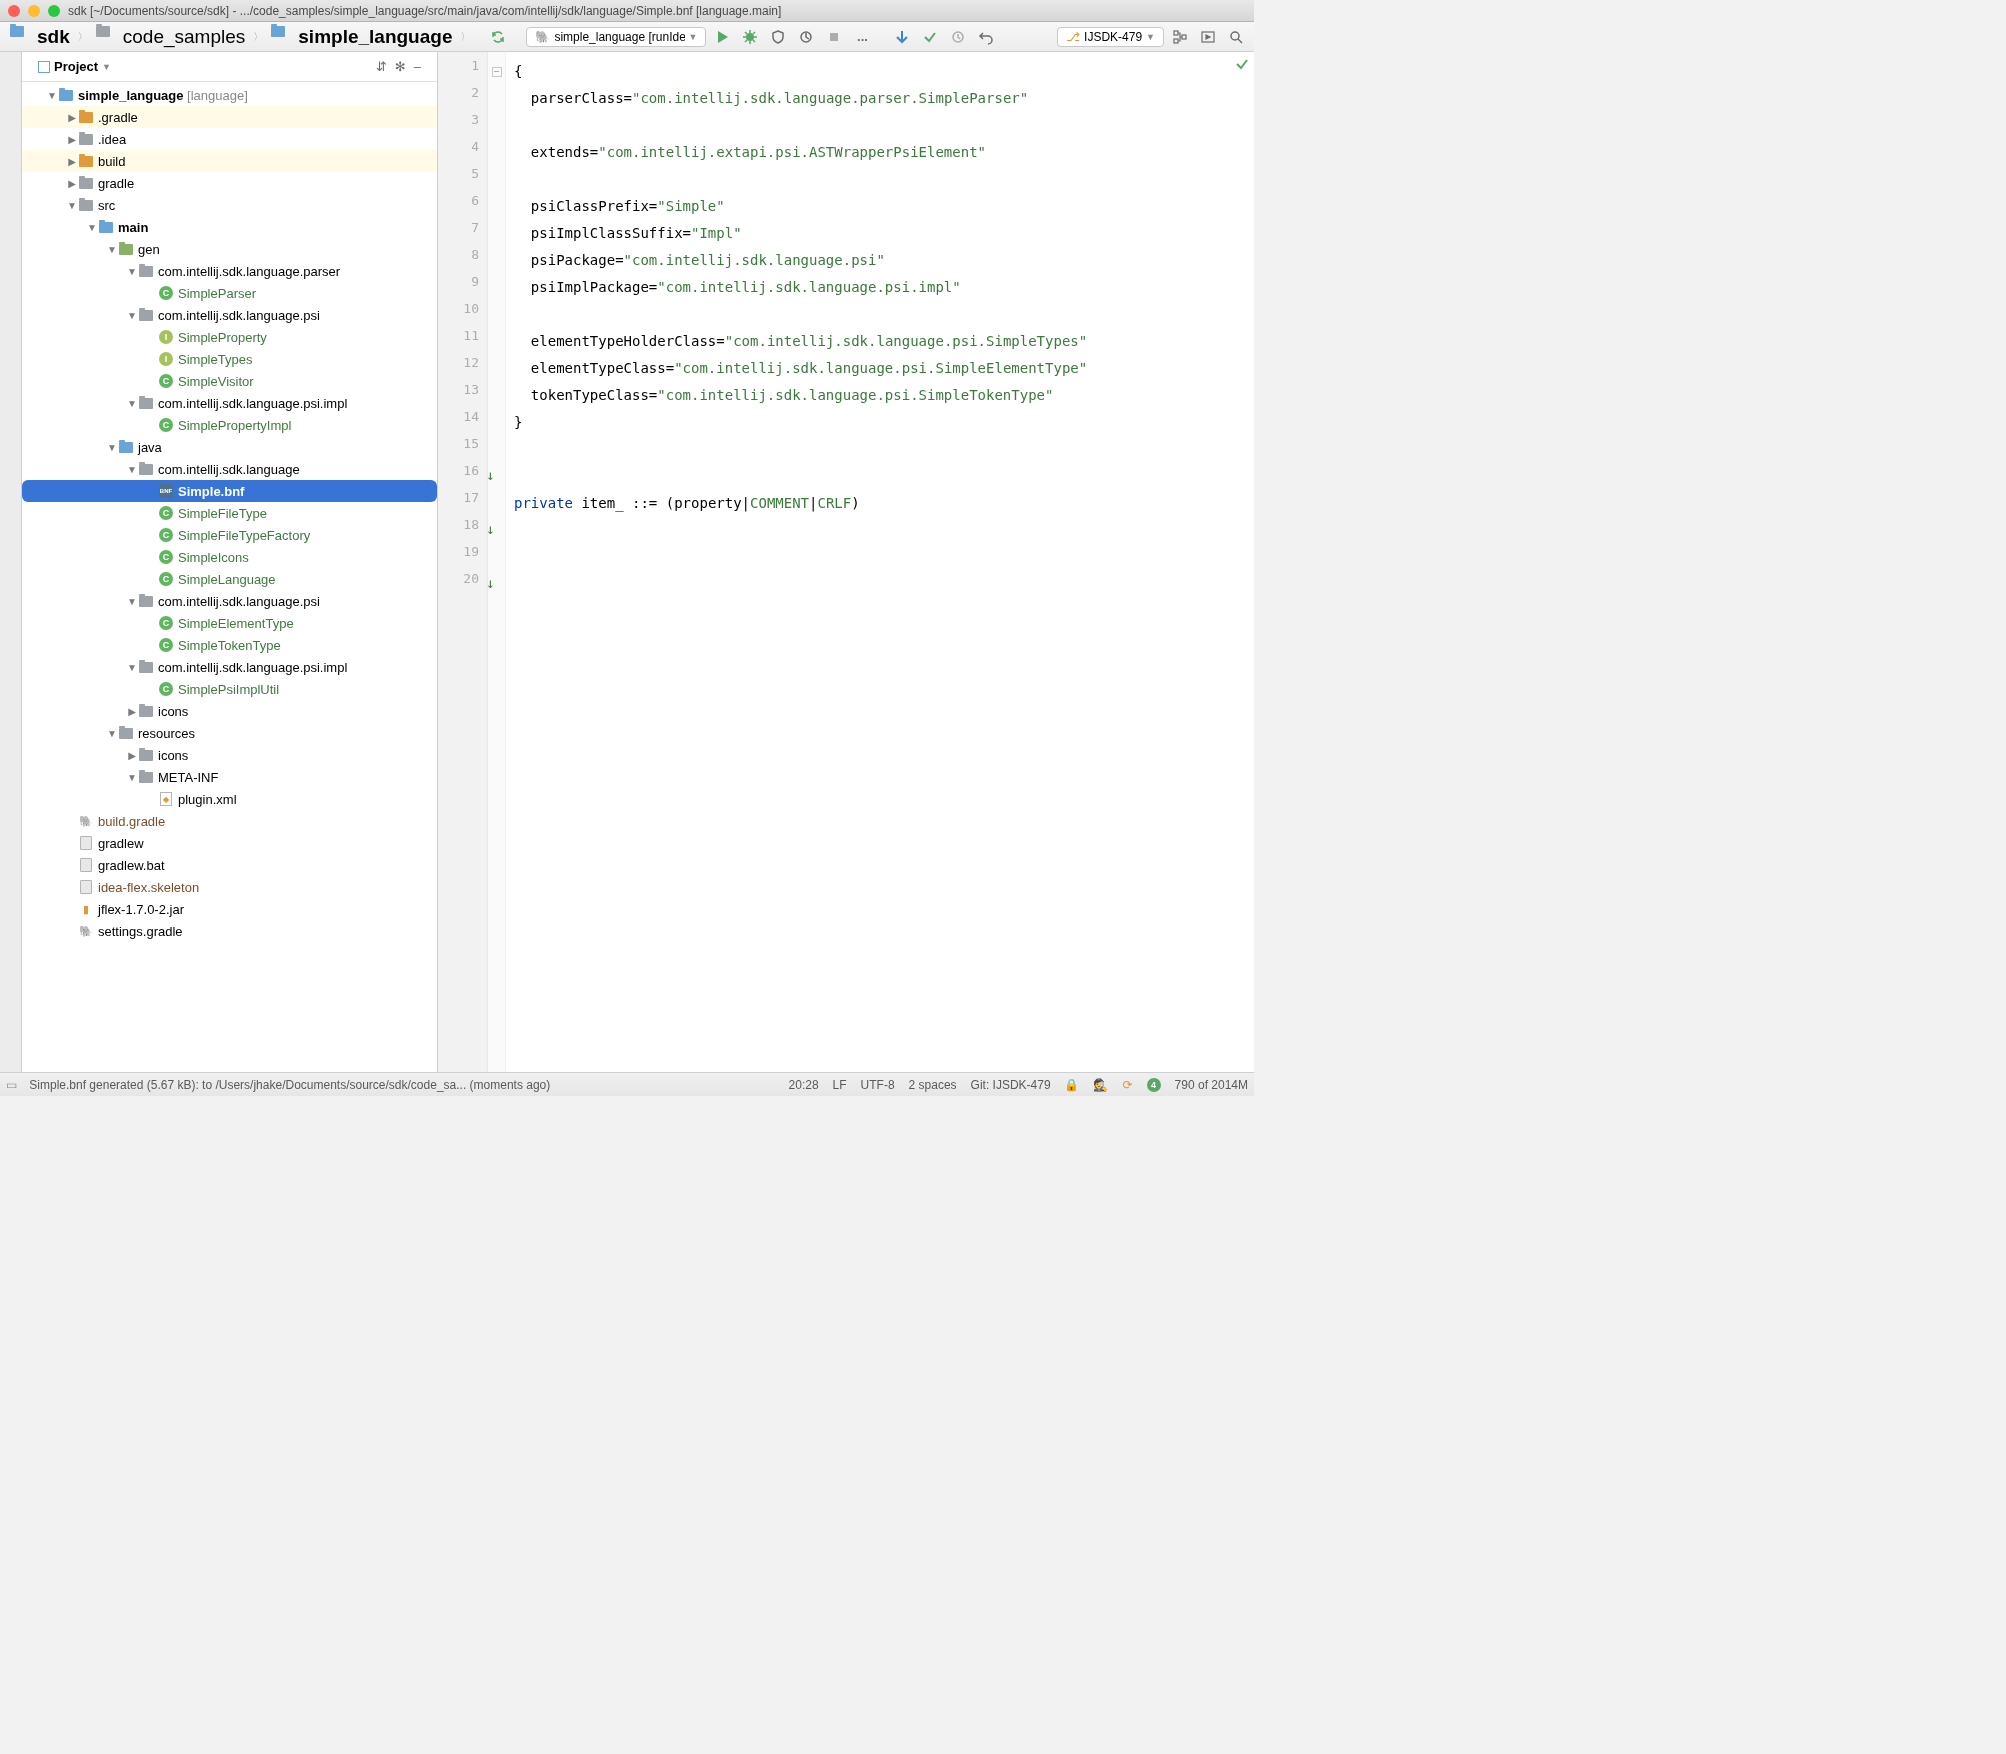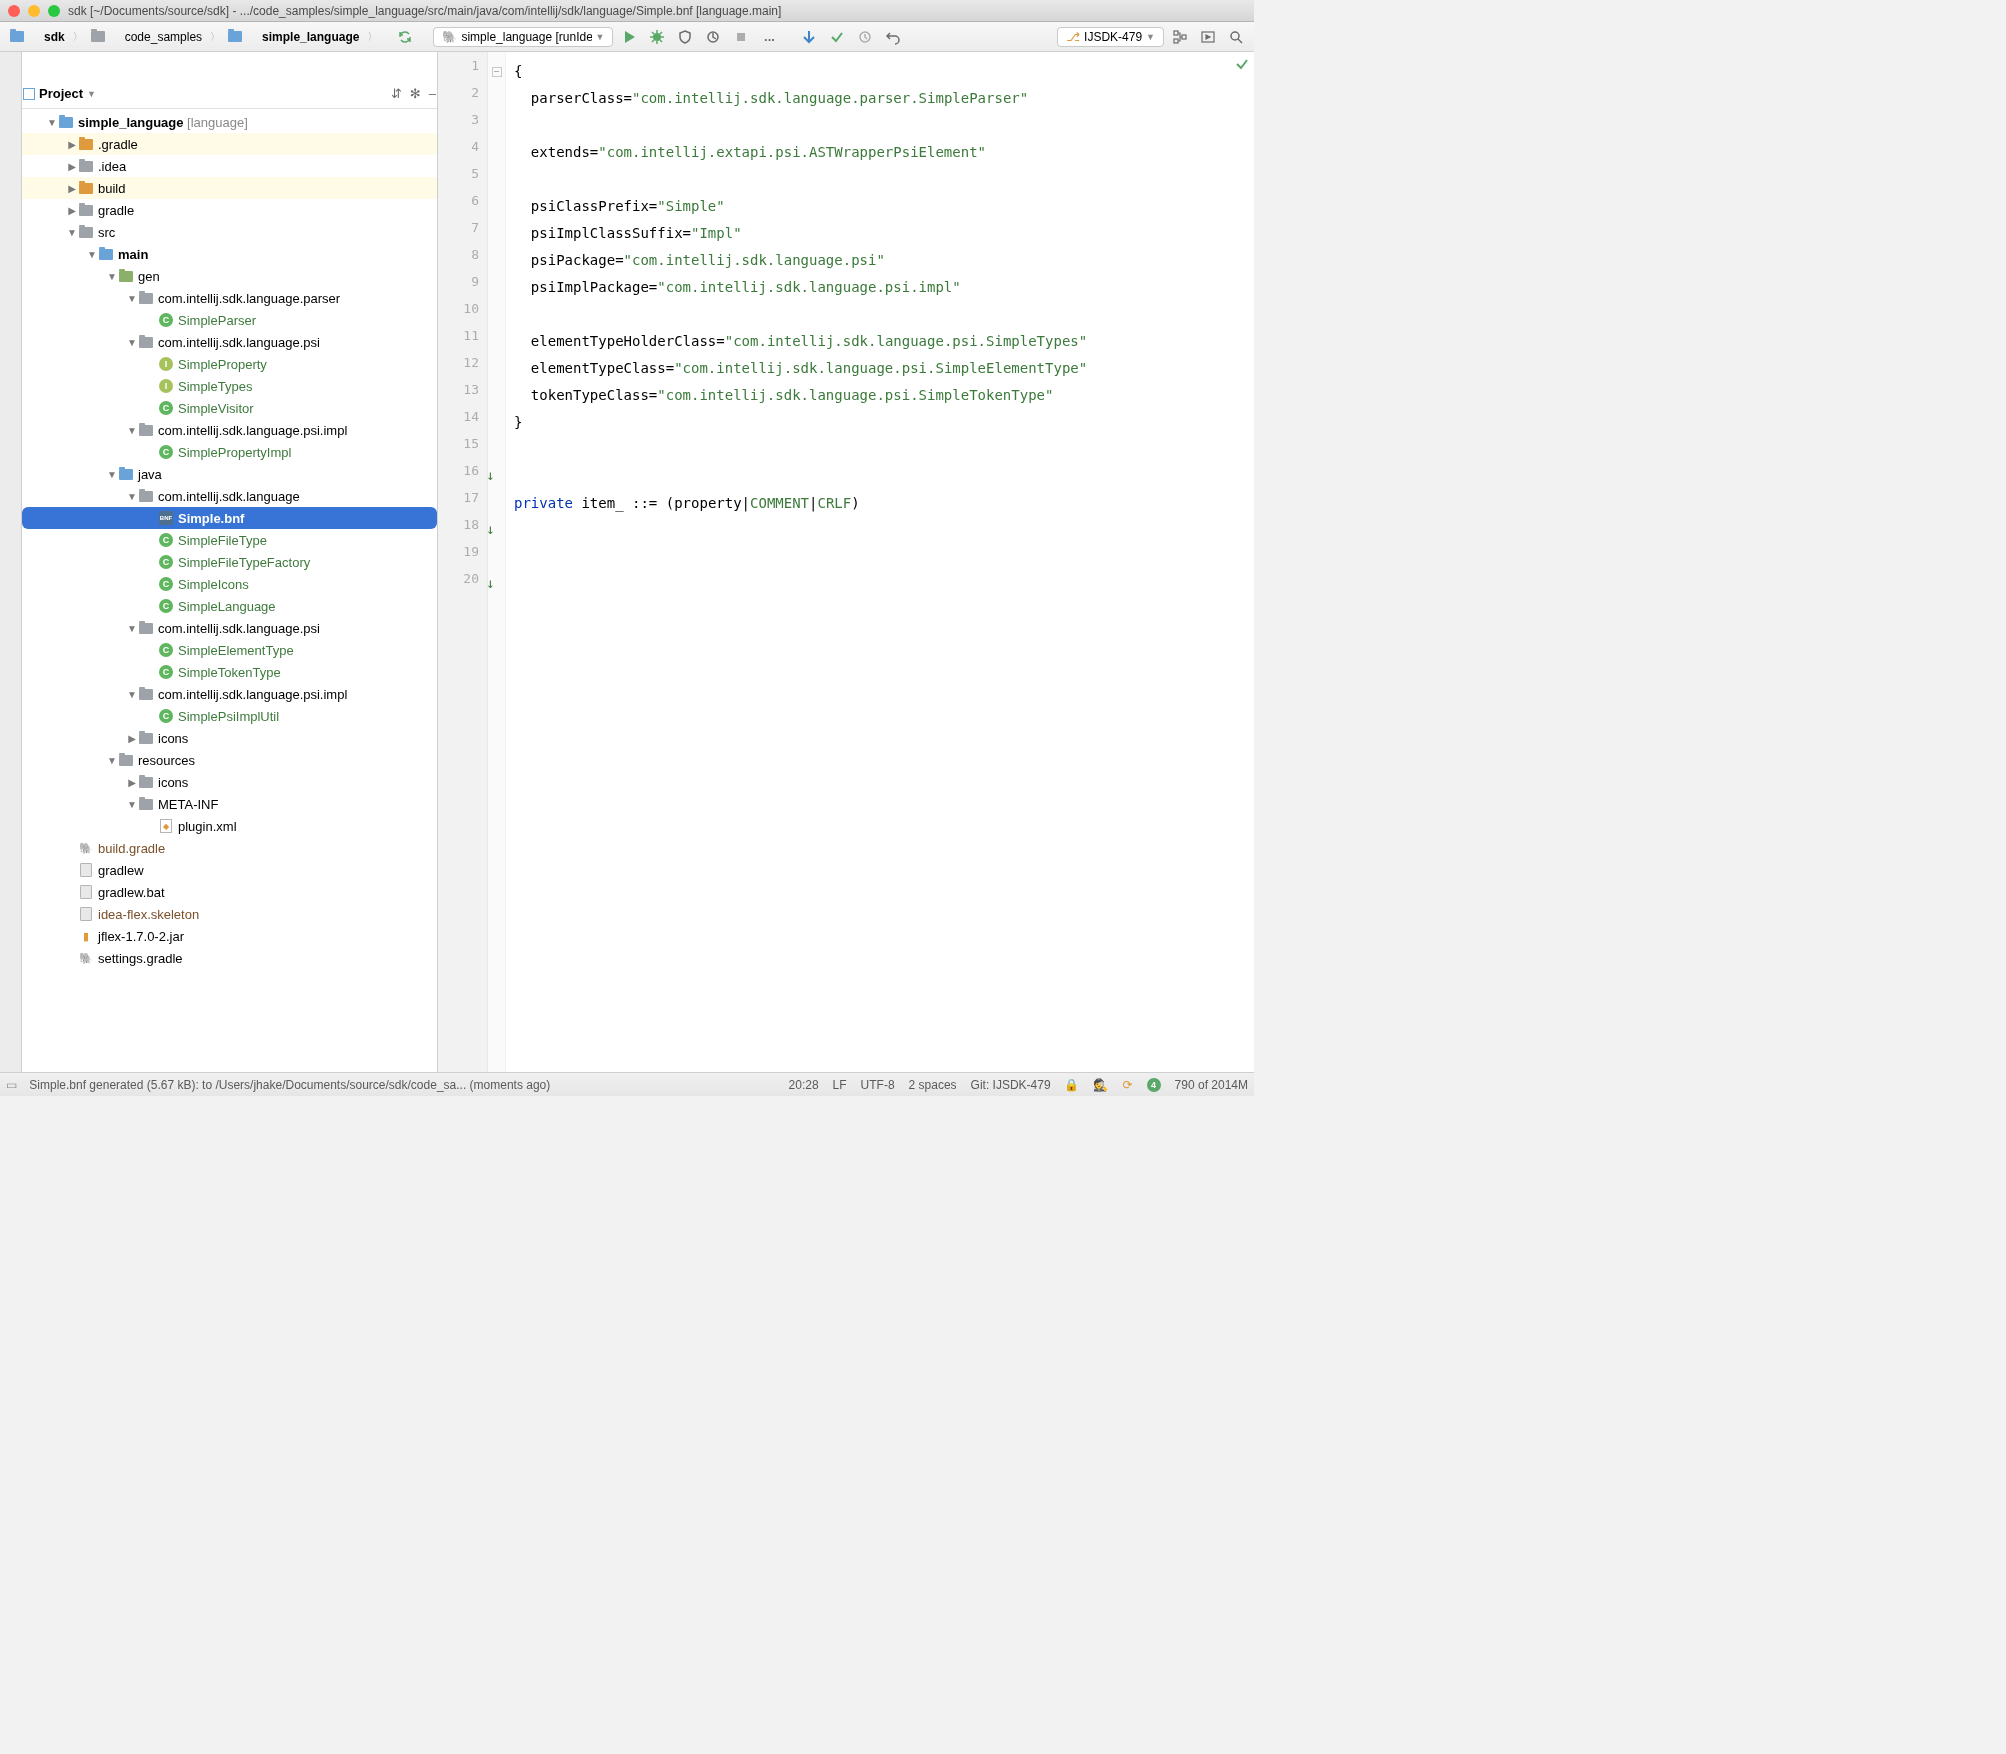--- a/index.html
+++ b/index.html
@@ -6,38 +6,38 @@
 body { font-family: '.SF NS Text', 'Helvetica Neue', Arial, sans-serif; font-size: 13px; background: #f2f2f2; color: #000; overflow: hidden; width: 1254px; height: 1096px; }
 .window { display: flex; flex-direction: column; height: 100%; background: #fff; }
 .titlebar { display: flex; align-items: center; height: 22px; background: linear-gradient(#e8e8e8,#d6d6d6); border-bottom: 1px solid #b5b5b5; padding: 0 8px; gap: 8px; }
 .traffic { display: flex; gap: 8px; }
 .tlight { width: 12px; height: 12px; border-radius: 50%; }
 .t-close { background: #ff5f57; }
 .t-min { background: #febc2e; }
 .t-max { background: #28c840; }
 .titletxt { font-size: 12px; color: #4a4a4a; white-space: nowrap; overflow: hidden; }
 .toolbar { display: flex; align-items: center; height: 30px; background: linear-gradient(#f7f7f7,#ececec); border-bottom: 1px solid #cfcfcf; padding: 0 6px; gap: 4px; }
-.crumb { display: flex; align-items: center; gap: 20px; font-size: 12px; color: #000; padding: 2px 4px; cursor: pointer; }
+.crumb { display: flex; gap: 13px; font-size: 19px; color: #000; padding: 2px 4px; cursor: pointer; }
 .crumb-arrow { color: #999; font-size: 10px; }
 .folder-icon { display:inline-block; width:14px; height:11px; background:#6aa3d8; border-radius:1px; position:relative; }
 .folder-icon.blue { background:#6aa3d8; }
 .folder-icon::before { content:''; position:absolute; top:-2px; left:0; width:6px; height:2px; background:inherit; border-radius:1px 1px 0 0; }
 .tbtn { width: 24px; height: 24px; display:flex; align-items:center; justify-content:center; color:#6c6c6c; cursor:pointer; border-radius:3px; }
 .tbtn svg { width:16px; height:16px; }
 .runconfig { display:flex; align-items:center; border:1px solid #c9c9c9; border-radius:4px; padding:2px 8px; background:#fff; gap:4px; font-size:12px; width:180px; }
 .spacer-sm { width: 8px; }
 .green { color:#59a869; }
 .blue { color:#3e86c9; }
 .gray { color:#adadad; }
 .toolbar-right { margin-left:auto; display:flex; align-items:center; gap:4px; }
 .git-combo { display:flex; align-items:center; border:1px solid #c9c9c9; border-radius:4px; padding:2px 8px; background:#fff; gap:4px; font-size:12px; }
 .main { display:flex; flex:1; overflow:hidden; }
 .tool-strip-left { width:22px; background:#ececec; border-right:1px solid #cfcfcf; }
 .project-panel { width:416px; display:flex; flex-direction:column; background:#fff; border-right:1px solid #cfcfcf; }
-.project-header { display:flex; align-items:center; height:30px; border-bottom:1px solid #e0e0e0; padding:0 1px; font-size:13px; gap:9px;margin-top:27px; }
+.project-header { display:flex; align-items:center; height:30px; border-bottom:1px solid #e0e0e0; padding:0 16px; font-size:13px; gap:9px; }
 .project-header .label { display:flex; align-items:center; gap:4px; }
 .project-header .actions { margin-left:auto; display:flex; gap:8px; color:#6c6c6c; }
 .tree { flex:1; overflow:auto; font-size:13px; padding-top:2px; }
 .tree-row { display:flex; align-items:center; height:22px; white-space:nowrap; cursor:pointer; }
 .tree-row.selected { background:#3874d6; color:#fff;border-radius:6px; }
 .tree-row.hl-light { background:#fffbe6; }
 .arrow { width:12px; text-align:center; color:#7a7a7a; font-size:10px; display:inline-block; }
 .node-icon { width:16px; height:14px; display:inline-flex; align-items:center; justify-content:center; margin-right:4px; }
 .icon-folder { width:14px; height:11px; background:#9da3a8; border-radius:1px; position:relative; }
 .icon-folder.orange { background:#de9a3c; }

